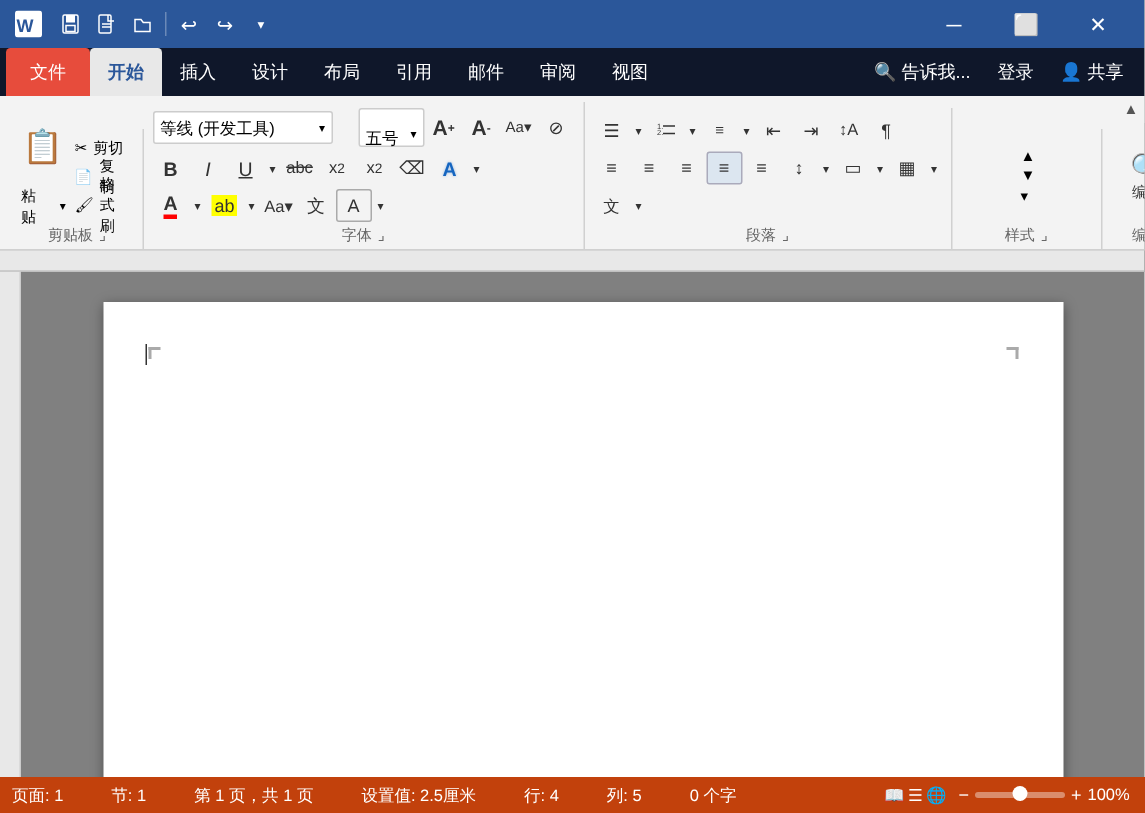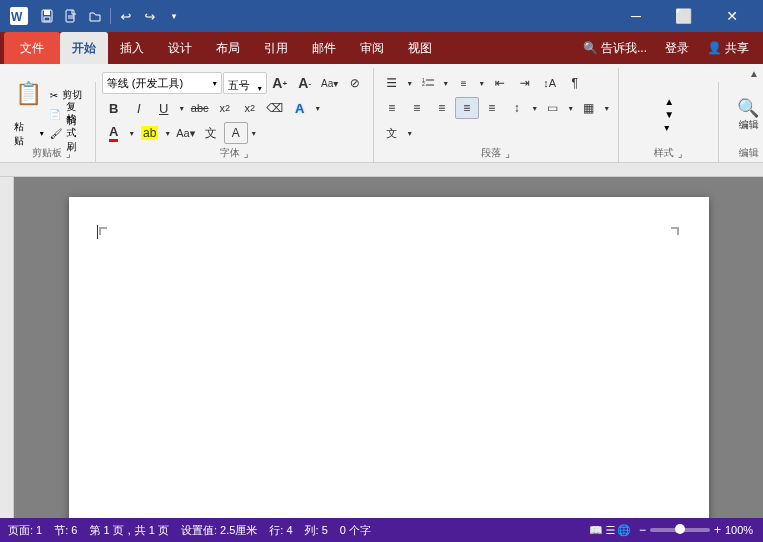--- a/index.html
+++ b/index.html
@@ -21,21 +21,21 @@
     .title-bar-right { display: flex; align-items: center; gap: 2px; }
     .title-btn { width: 46px; height: 32px; display: flex; align-items: center; justify-content: center; font-size: 14px; cursor: pointer; color: white; }
 
     
     .qa-icons { display: flex; align-items: center; gap: 2px; }
     .qa-icon { width: 22px; height: 22px; display: flex; align-items: center; justify-content: center; cursor: pointer; color: white; font-size: 13px; border-radius: 2px; }
     .qa-sep { width: 1px; height: 16px; background: rgba(255,255,255,0.3); margin: 0 2px; }
 
     
     .menu-bar {
-      background: #7f1d1d;
+      background: #0f172a;
       height: 32px;
       display: flex;
       align-items: stretch;
       padding-left: 4px;
     }
     .menu-item {
       padding: 0 12px;
       display: flex;
       align-items: center;
       color: white;
@@ -107,43 +107,43 @@
       width: 24px; height: 22px; border-radius: 2px; cursor: pointer;
       font-size: 11px; color: #333;
     }
     .font-selector {
       display: flex; align-items: center;
       border: 1px solid #ccc; background: white;
       height: 22px; padding: 0 4px; border-radius: 2px; cursor: pointer; gap: 2px;
       min-width: 120px; font-size: 11px;
     }
     .font-size-selector {
-      display: flex; align-items: flex-end;
+      display: flex; align-items: flex-start;
       border: 1px solid #ccc; background: white;
-      height: 22px; padding: 0 4px; border-radius: 2px; cursor: pointer; gap: 2px;
-      width: 44px; font-size: 11px;
+      height: 22px; padding: 12px 4px; border-radius: 2px; cursor: pointer; gap: 2px;
+      width: 44px; font-size: 11px; margin-left: 16px;
     }
     .expand-icon { margin-left: auto; font-size: 8px; }
 
     
     .clipboard-big-btn {
       display: flex; flex-direction: column; align-items: center; justify-content: center;
       width: 38px; height: 56px; cursor: pointer; border-radius: 3px; gap: 2px;
     }
     .clipboard-small-stack { display: flex; flex-direction: column; gap: 1px; }
     .clipboard-sm-btn {
       display: flex; align-items: center; gap: 4px; height: 18px; padding: 0 4px;
       cursor: pointer; border-radius: 2px; font-size: 10px;
     }
 
     
     .status-bar {
       position: absolute; bottom: 0; left: 0; right: 0;
-      height: 24px; background: #4c1d95; display: flex; align-items: center;
-      padding: 0 8px; color: white; font-size: 11px; gap: 12px;
+      height: 24px; background: #c2410c; display: flex; align-items: center;
+      padding: 0 8px; color: white; font-size: 11px; gap: 32px;
     }
     .status-right { margin-left: auto; display: flex; align-items: center; gap: 8px; }
     .zoom-bar { display: flex; align-items: center; gap: 4px; }
     .zoom-track { width: 60px; height: 4px; background: rgba(255,255,255,0.4); border-radius: 2px; position: relative; cursor: pointer; }
     .zoom-thumb { position: absolute; top: -4px; left: 50%; width: 10px; height: 10px; background: white; border-radius: 50%; margin-left: -5px; }
 
     
     .doc-area {
       background: #808080;
       flex: 1;
@@ -433,21 +433,21 @@
 
           <div style="position:absolute; top:28px; left:28px; width:1px; height:14px; background:#333; animation: blink 1s infinite;"></div>
         </div>
 
       </div>
     </div>
   </div>
 
   <div class="status-bar">
     <span>页面: 1</span>
-    <span>节: 6</span>
+    <span>节: 1</span>
     <span>第 1 页，共 1 页</span>
     <span>设置值: 2.5厘米</span>
     <span>行: 4</span>
     <span>列: 5</span>
     <span>0 个字</span>
     <div class="status-right">
       <div style="display:flex; gap:2px;">
         <span style="cursor:pointer;">📖</span>
         <span style="cursor:pointer;">☰</span>
         <span style="cursor:pointer;">🌐</span>

